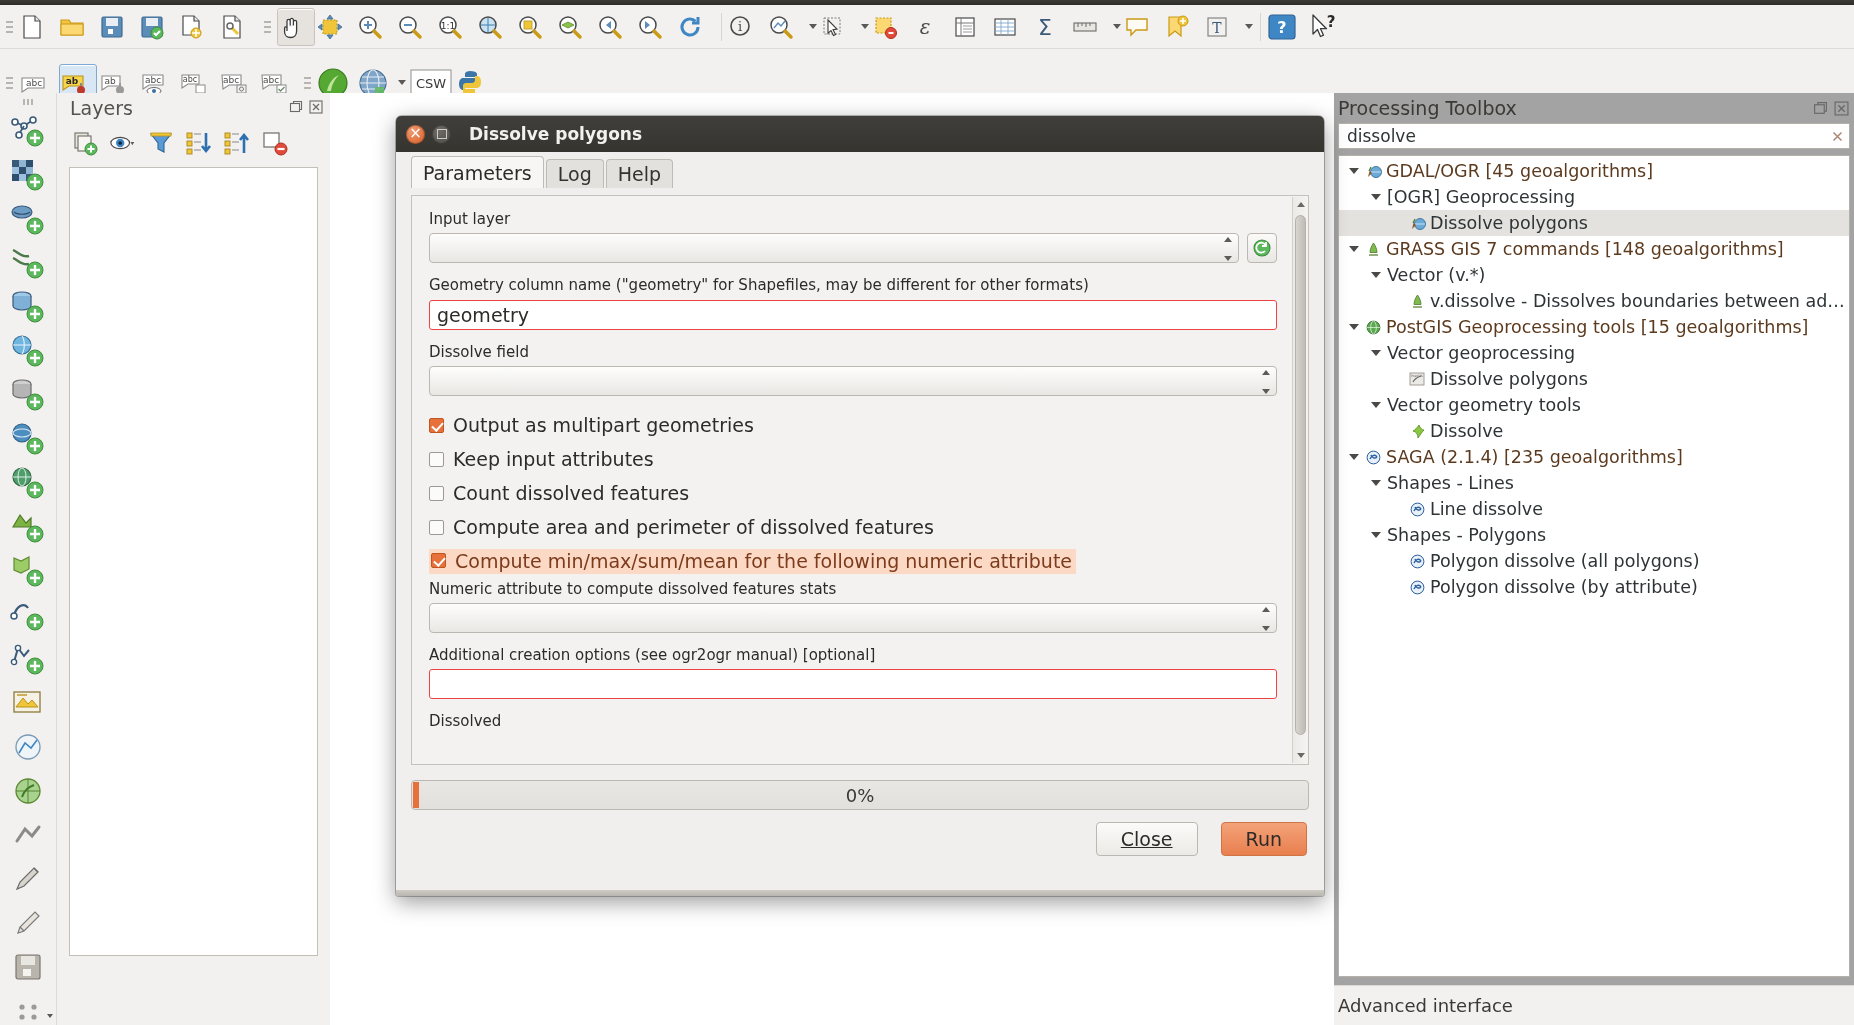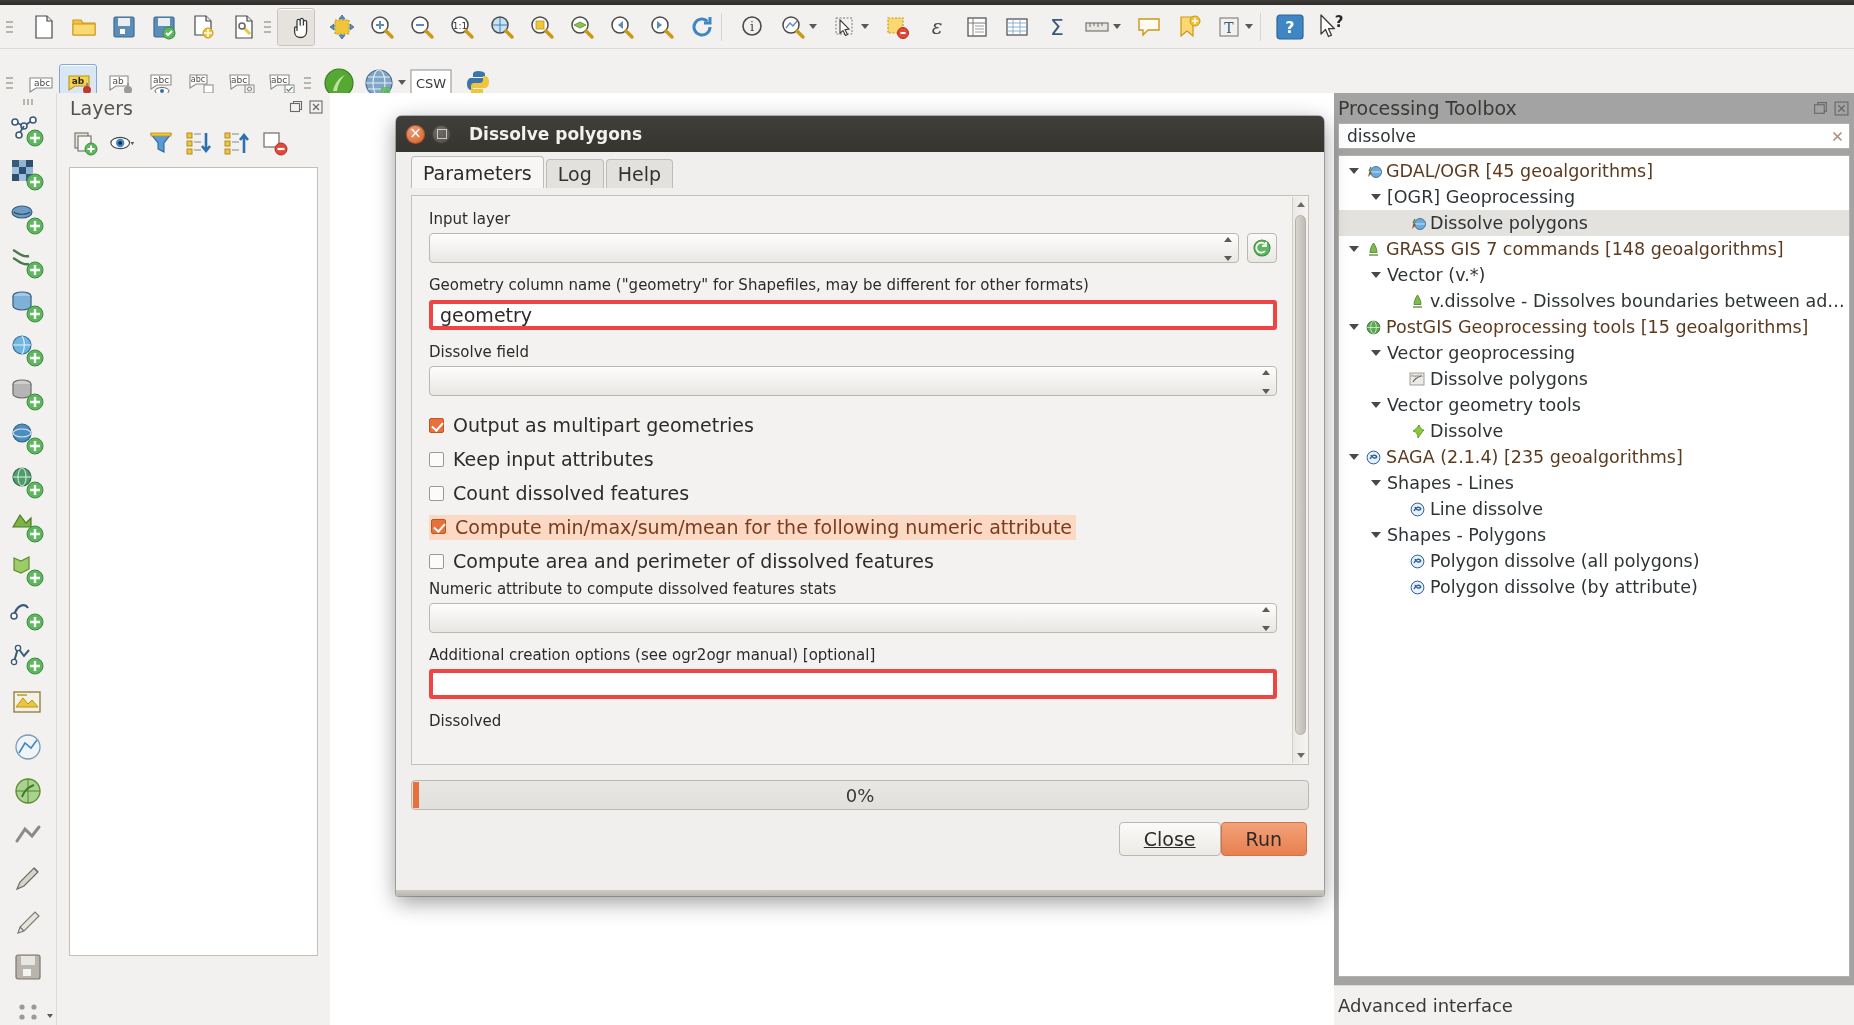--- a/index.html
+++ b/index.html
@@ -27,21 +27,21 @@
   .toolbar.row1 { top: 5px; height: 44px; }
   .toolbar.row2 { top: 61px; height: 44px; border-bottom: 1px solid #d6d2cd; }
   .tb-grip {
     width: 10px; height: 26px; margin: 0 4px;
     display: flex; flex-direction: column; justify-content: center; align-items: center; gap: 3px;
     flex: none;
   }
   .tb-grip i { display: block; width: 7px; height: 2px; background: #b9b4ae; }
   .tb-btn {
     width: 38px; height: 38px; margin: 0 1px;
-    display: flex; align-items: center; justify-content: flex-end;
+    display: flex; align-items: center; justify-content: flex-start;
     border-radius: 3px; flex: none; position: relative;
   }
   .tb-btn.active { background: #e6e3df; border: 1px solid #c9c4bd; box-shadow: inset 0 1px 0 #fff; }
   .tb-btn svg { display: block; }
   .tb-sep { width: 1px; height: 28px; background: #d8d4cf; margin: 0 5px; flex: none; }
   .tb-caret { width: 12px; height: 38px; display: flex; align-items: center; justify-content: center; flex: none; }
   .tb-caret::after { content: ""; border-left: 4px solid transparent; border-right: 4px solid transparent; border-top: 5px solid #5b5954; }
 
   
   .left-rail {
@@ -150,21 +150,21 @@
     display: flex; flex-direction: column; justify-content: space-between; align-items: center;
   }
   .combo .spin i { width: 0; height: 0; border-left: 4px solid transparent; border-right: 4px solid transparent; }
   .combo .spin i.up { border-bottom: 5px solid #5d5b56; }
   .combo .spin i.dn { border-top: 5px solid #5d5b56; }
   .iconbtn {
     width: 30px; height: 30px; border: 1px solid #bcb7b0; border-radius: 4px;
     background: linear-gradient(#fbfaf9, #e9e7e4); display: flex; align-items: center; justify-content: center; flex: none;
   }
   .textinput {
-    width: 100%; height: 30px; background: #fff; border: 4px solid #ef4444; border-radius: 3px;
+    width: 100%; height: 30px; background: #fff; border: 1px solid #ef4444; border-radius: 3px;
     font-size: 19px; color: #2c2b28; padding: 0 7px;
     font-family: "DejaVu Sans", "Liberation Sans", sans-serif; outline: none;
   }
   .textinput.blank { background: #ffffff; }
   .cbrow { display: flex; align-items: center; height: 31px; margin-bottom: 3px; }
   .cbrow .hl { background: #fbd9c4; padding: 1px 4px 2px 2px; border-radius: 1px; }
   .cb {
     width: 15px; height: 15px; border: 1px solid #9d9892; border-radius: 2px;
     background: #fbfbfa; margin-right: 9px; flex: none; position: relative;
   }
@@ -188,21 +188,21 @@
     position: absolute; left: 2px; top: 18px; width: 11px; height: 520px;
     background: linear-gradient(90deg,#d8d5d0,#bfbbb5); border-radius: 6px; border: 1px solid #b4b0aa;
   }
   .progress {
     position: absolute; left: 15px; top: 664px; width: 898px; height: 30px;
     background: linear-gradient(#e9e7e4,#e2e0dc); border: 1px solid #bcb7b0; border-radius: 4px;
     display: flex; align-items: center; justify-content: center; overflow: hidden;
   }
   .progress .bar { position: absolute; left: 1px; top: 1px; width: 6px; height: 26px; background: #e8703a; }
   .progress .pct { font-size: 18px; color: #3a3935; position: relative; }
-  .dlg-buttons { position: absolute; right: 17px; top: 706px; display: flex; gap: 0; align-items: center; }
+  .dlg-buttons { position: absolute; right: 17px; top: 706px; display: flex; gap: 23px; align-items: center; }
   .btn {
     height: 34px; padding: 0 24px; border-radius: 4px; font-size: 19px;
     display: flex; align-items: center; justify-content: center; border: 1px solid #bcb7b0;
     background: linear-gradient(#fbfaf9, #eceae6); color: #2c2b28;
   }
   .btn u { text-decoration: underline; }
   .btn.run { background: linear-gradient(#f4a27a, #e87f4e); border-color: #cf7444; color: #2c2b28; }
   .dlg-bottom-strip { position: absolute; left: 0; bottom: 0; width: 928px; height: 6px; background: linear-gradient(#cfcbc5,#b9b5af); border-radius: 0 0 3px 3px; }
 </style>
 </head>
@@ -1059,28 +1059,28 @@
         </div>
         <div class="cbrow">
           <span class="cb"></span>
           <span class="cb-label">Keep input attributes</span>
         </div>
         <div class="cbrow">
           <span class="cb"></span>
           <span class="cb-label">Count dissolved features</span>
         </div>
         <div class="cbrow">
+          <span class="cb"></span>
+          <span class="cb-label">Compute area and perimeter of dissolved features</span>
+        </div>
+        <div class="cbrow">
           <span class="hl" style="display:flex;align-items:center;">
             <span class="cb on"></span>
             <span class="cb-label hlt">Compute min/max/sum/mean for the following numeric attribute</span>
           </span>
-        </div>
-        <div class="cbrow">
-          <span class="cb"></span>
-          <span class="cb-label">Compute area and perimeter of dissolved features</span>
         </div>
 
         <div class="flabel" style="margin-top:4px;">Numeric attribute to compute dissolved features stats</div>
         <div class="row">
           <div class="combo">
             <span class="spin">
                 <i class="up"></i>
                 <i class="dn"></i>
               </span>
           </div>

